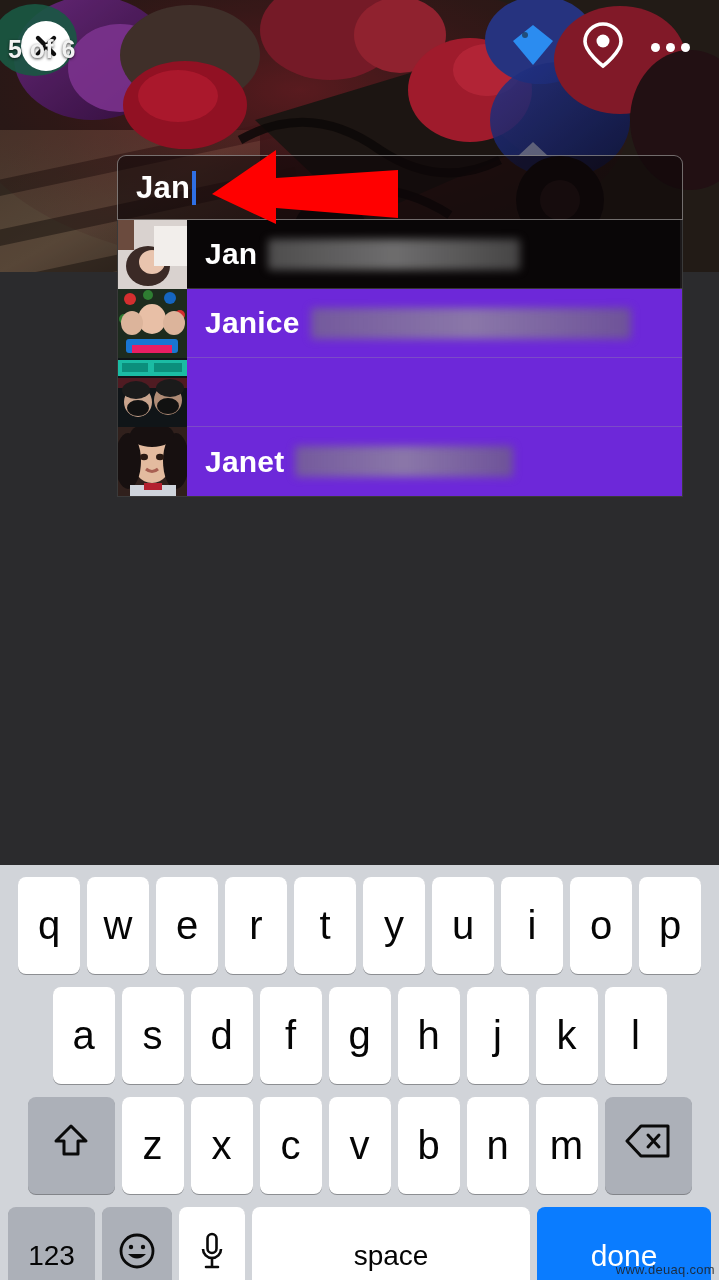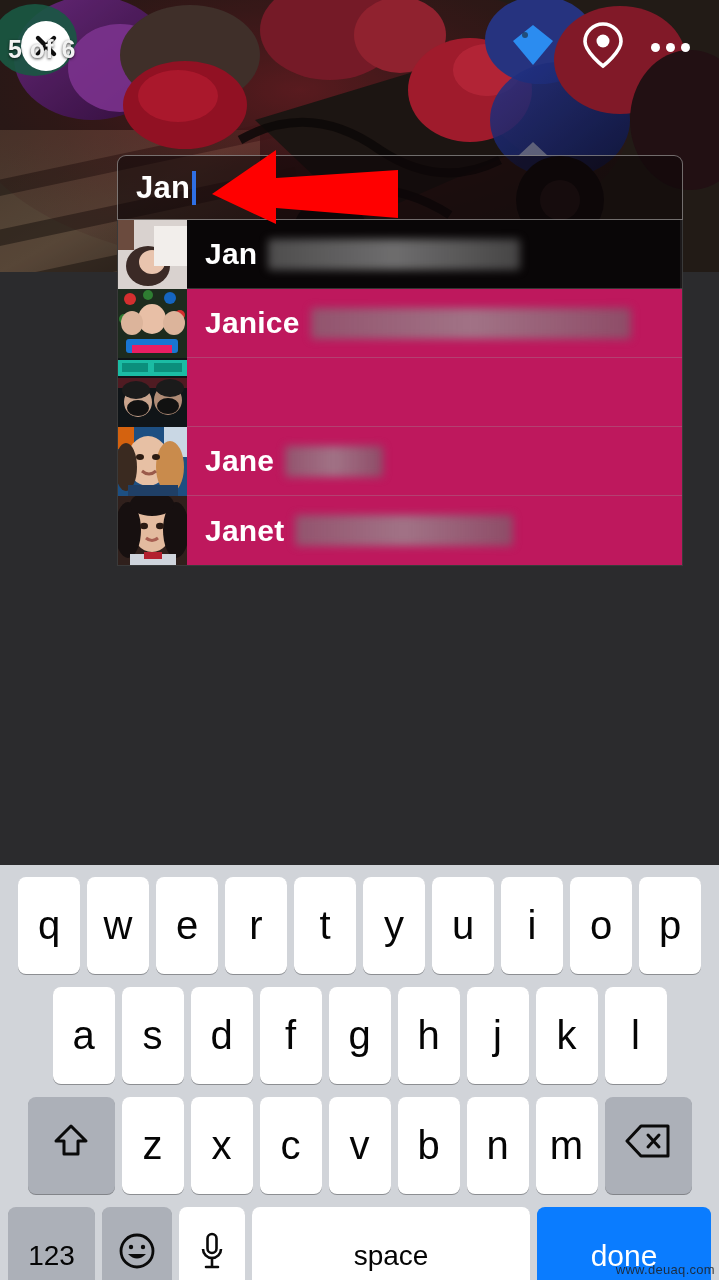--- a/index.html
+++ b/index.html
@@ -84,21 +84,21 @@
     border-top: none;
     background: #0a0a0a;
     position: relative;
   }
   
   .tag-row {
     position: relative;
     display: flex; align-items: center;
     height: 69px;
     border-bottom: 1px solid rgba(160,160,160,.30);
-    background: #be185d;
+    background: #6d28d9;
   }
   .tag-row:last-child { border-bottom: none; }
   .tag-row.translucent { background: rgba(10,6,7,.72); }
   .avatar {
     width: 69px; height: 69px; flex: 0 0 69px;
     overflow: hidden; position: relative;
     background: #181818;
   }
   .avatar svg { display: block; width: 69px; height: 69px; }
   .row-text {
@@ -327,40 +327,20 @@
               <ellipse cx="50" cy="42" rx="14" ry="15" fill="#b08c76"></ellipse>
               <ellipse cx="20" cy="50" rx="11" ry="8" fill="#111"></ellipse>
               <ellipse cx="50" cy="48" rx="11" ry="8" fill="#111"></ellipse>
               <ellipse cx="18" cy="32" rx="14" ry="9" fill="#1b1b1b"></ellipse>
               <ellipse cx="52" cy="30" rx="14" ry="9" fill="#1b1b1b"></ellipse>
             </svg>
         </div>
       </div>
 
 
-      <div class="tag-row">
-        <div class="avatar">
-          <svg viewBox="0 0 69 69">
-              <rect width="69" height="69" fill="#1d4f82"></rect>
-              <rect x="0" y="0" width="16" height="22" fill="#d4620f"></rect>
-              <rect x="46" y="0" width="23" height="30" fill="#c9d7e4"></rect>
-              <ellipse cx="30" cy="34" rx="21" ry="25" fill="#e7c0a4"></ellipse>
-              <ellipse cx="52" cy="40" rx="14" ry="26" fill="#c98b4c"></ellipse>
-              <ellipse cx="8" cy="40" rx="11" ry="24" fill="#3a2a20"></ellipse>
-              <ellipse cx="22" cy="30" rx="4" ry="3" fill="#2b1b12"></ellipse>
-              <ellipse cx="38" cy="30" rx="4" ry="3" fill="#2b1b12"></ellipse>
-              <path d="M24 44 q7 6 14 0" stroke="#9a5a4a" stroke-width="3" fill="none"></path>
-              <rect x="10" y="58" width="50" height="11" fill="#1f3f66"></rect>
-            </svg>
-        </div>
-        <div class="row-text">
-          <span class="first-name">Jane</span>
-          <span class="blurred" style="width:98px"></span>
-        </div>
-      </div>
 
       <div class="tag-row">
         <div class="avatar">
           <svg viewBox="0 0 69 69">
               <rect width="69" height="69" fill="#30201c"></rect>
               <ellipse cx="34" cy="32" rx="20" ry="24" fill="#e3bb9f"></ellipse>
               <ellipse cx="10" cy="34" rx="13" ry="28" fill="#171010"></ellipse>
               <ellipse cx="58" cy="34" rx="13" ry="28" fill="#171010"></ellipse>
               <ellipse cx="34" cy="8" rx="22" ry="12" fill="#171010"></ellipse>
               <ellipse cx="26" cy="30" rx="4" ry="3.2" fill="#2a1a13"></ellipse>

